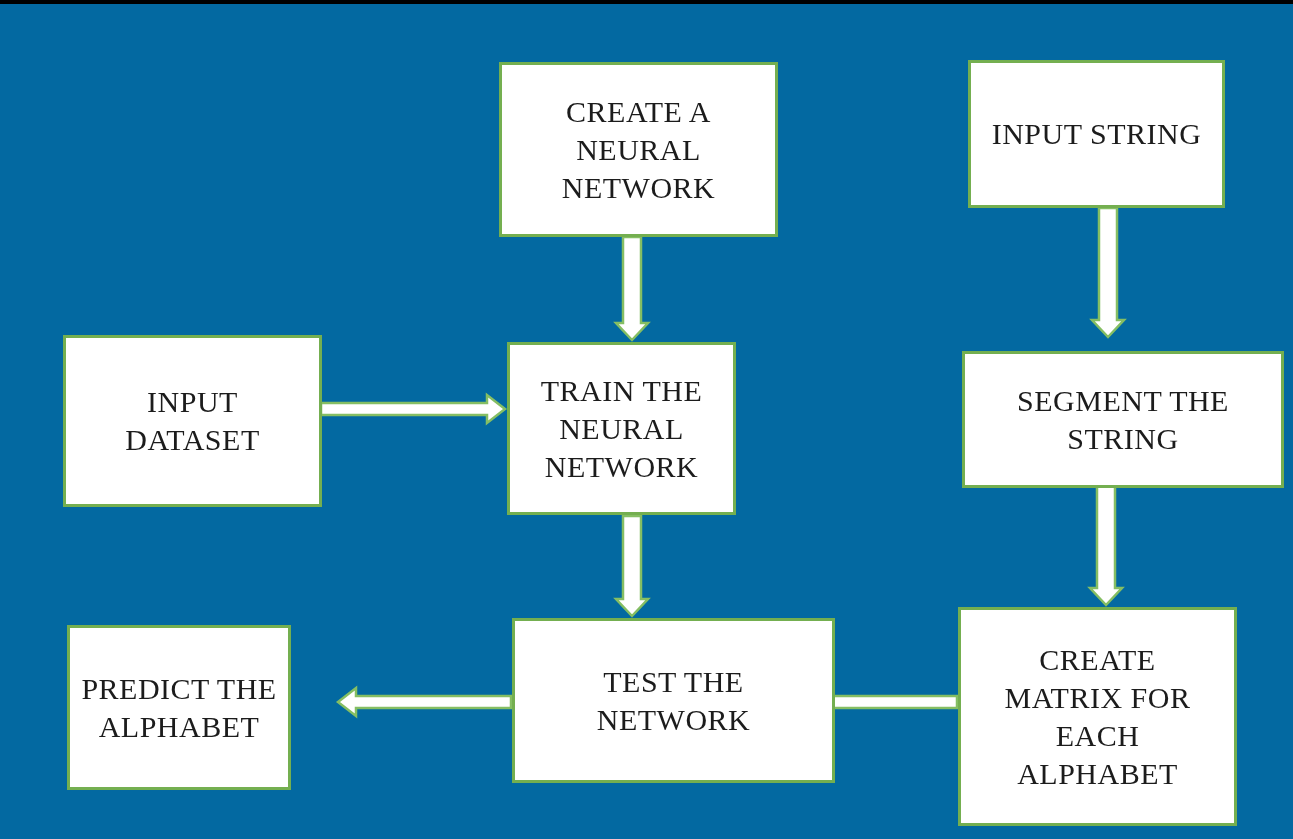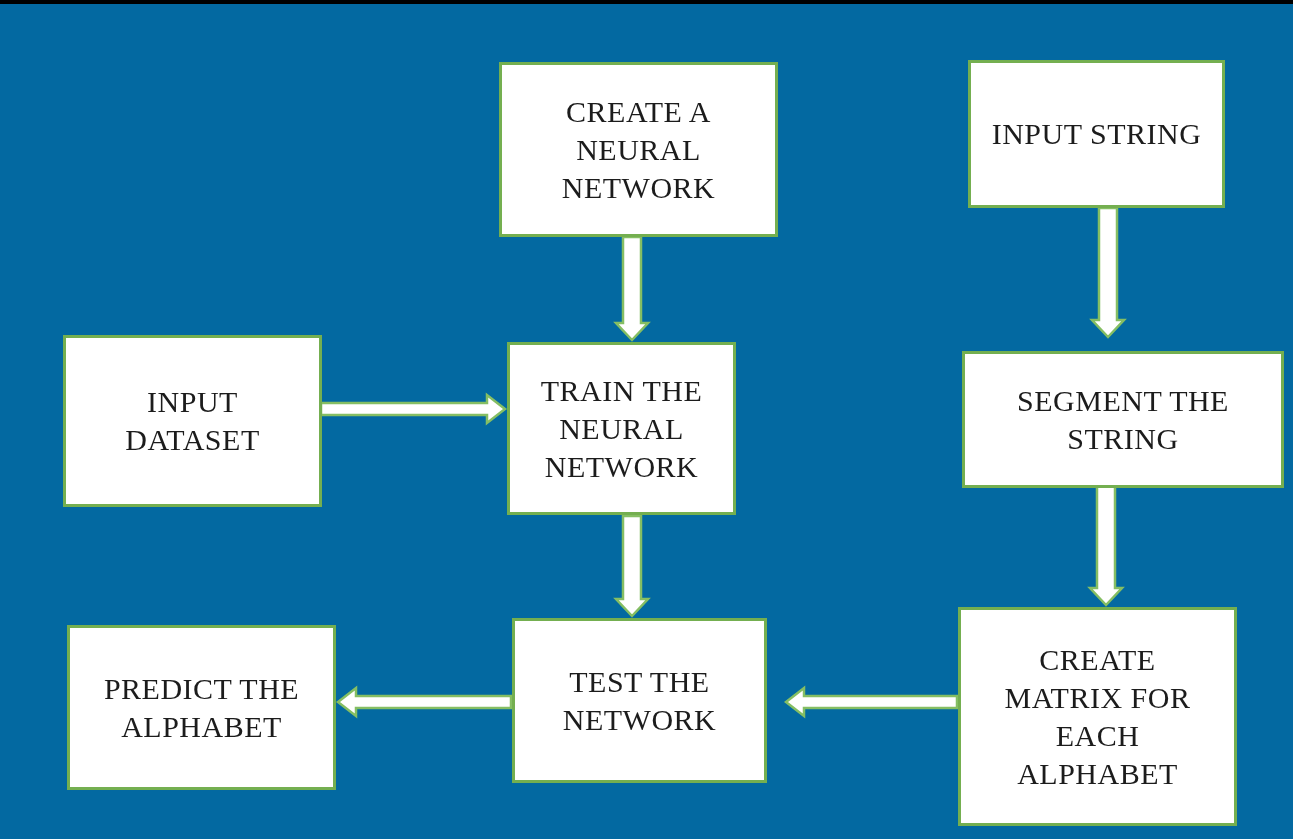--- a/index.html
+++ b/index.html
@@ -56,22 +56,22 @@
     line-height: 38px;
     letter-spacing: 0.5px;
     color: var(--text-color, #1c1c1c);
   }
   #node-create-neural-network { left: 499px; top: 62px;  width: 279px; height: 175px; }
   #node-input-string          { left: 968px; top: 60px;  width: 257px; height: 148px; }
   #node-input-dataset         { left: 63px;  top: 335px; width: 259px; height: 172px; }
   #node-train-neural-network  { left: 507px; top: 342px; width: 229px; height: 173px; }
   #node-segment-string        { left: 962px; top: 340px; width: 322px; height: 137px; margin-top: 11px; }
   #node-create-matrix         { left: 958px; top: 607px; width: 279px; height: 219px; }
-  #node-test-network          { left: 512px; top: 618px; width: 255px; height: 165px; }
-  #node-predict-alphabet      { left: 67px;  top: 625px; width: 269px; height: 165px; }
+  #node-test-network          { left: 512px; top: 618px; width: 323px; height: 165px; }
+  #node-predict-alphabet      { left: 67px;  top: 625px; width: 224px; height: 165px; }
 </style>
 </head>
 <body>
 
 <div class="canvas">
 
   <div class="top-rule"></div>
 
   <svg class="arrow-layer" width="1293" height="839" viewBox="0 0 1293 839" aria-hidden="true">
     <polygon points="623,237 641,237 641,323 648,323 632,340 616,323 623,323"></polygon>

